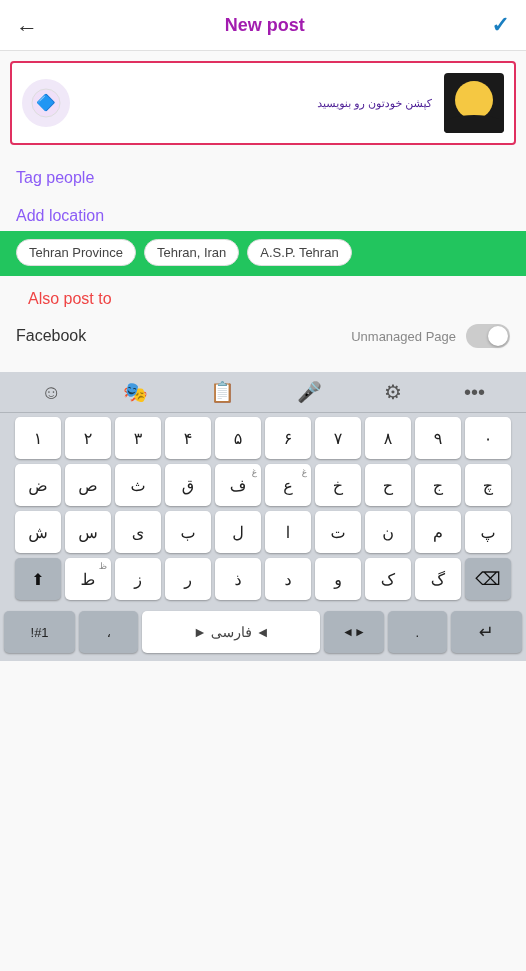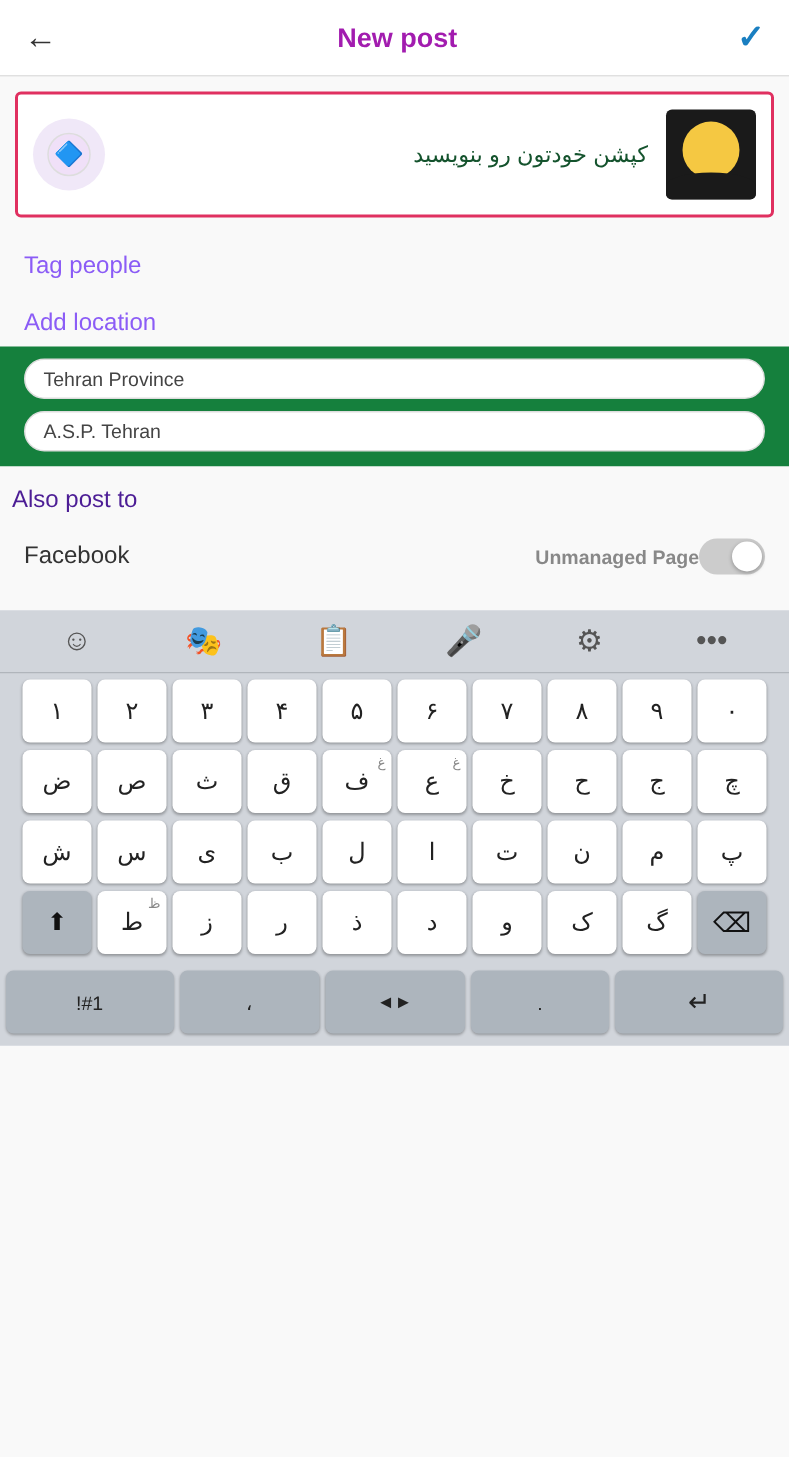--- a/index.html
+++ b/index.html
@@ -54,22 +54,22 @@
       background: #f0e8f8;
       display: flex;
       align-items: center;
       justify-content: center;
       flex-shrink: 0;
       font-size: 22px;
     }
     .post-caption {
       flex: 1;
       direction: rtl;
-      font-size: 15px;
-      color: #14532d;
+      font-size: 11px;
+      color: #4c1d95;
       padding: 0 12px;
       font-family: 'Tahoma', sans-serif;
     }
     .post-image {
       width: 60px;
       height: 60px;
       background: #1a1a1a;
       border-radius: 4px;
       flex-shrink: 0;
       display: flex;
@@ -102,62 +102,61 @@
       padding: 14px 16px 6px 16px;
       font-size: 16px;
       color: #8b5cf6;
       font-weight: 400;
       background: #f9f9f9;
     }
 
     
     .location-tags {
       display: flex;
-      flex-direction: column;
+      flex-direction: row;
       gap: 8px;
       padding: 8px 16px 10px 16px;
       overflow-x: auto;
       scrollbar-width: none;
-      background: #15803d;
+      background: #22c55e;
     }
     .location-tags::-webkit-scrollbar { display: none; }
     .location-tag {
       background: #fff;
       border: 1px solid #ddd;
       border-radius: 16px;
       padding: 5px 12px;
       font-size: 13px;
       color: #444;
       white-space: nowrap;
       cursor: pointer;
     }
 
     
     .also-post-section {
-      padding: 14px 16px 6px 8px;
+      padding: 14px 16px 6px 28px;
       font-size: 16px;
-      color: #4c1d95;
+      color: #ef4444;
       background: #f9f9f9;
     }
     .facebook-row {
       display: flex;
       align-items: center;
       justify-content: space-between;
       padding: 10px 16px 24px 16px;
       background: #f9f9f9;
     }
     .facebook-label {
       font-size: 16px;
       color: #333;
     }
     .unmanaged-page {
       display: flex;
       align-items: center;
-      gap: 0;
-      font-weight: bold;
+      gap: 10px;
     }
     .unmanaged-text {
       font-size: 13px;
       color: #888;
     }
     .toggle {
       width: 44px;
       height: 24px;
       background: #ccc;
       border-radius: 12px;
@@ -309,20 +308,21 @@
     <div class="post-image-moon"></div>
     <div class="post-image-silhouette"></div>
   </div>
 </div>
 
 <div class="section-label">Tag people</div>
 
 <div class="section-label">Add location</div>
 <div class="location-tags">
   <div class="location-tag">Tehran Province</div>
+  <div class="location-tag">Tehran, Iran</div>
   <div class="location-tag">A.S.P. Tehran</div>
 </div>
 
 <div class="also-post-section">Also post to</div>
 <div class="facebook-row">
   <span class="facebook-label">Facebook</span>
   <div class="unmanaged-page">
     <span class="unmanaged-text">Unmanaged Page</span>
     <div class="toggle">
       <div class="toggle-knob"></div>
@@ -391,18 +391,19 @@
       <div class="key">و</div>
       <div class="key">ک</div>
       <div class="key">گ</div>
       <div class="key key-dark key-backspace">⌫</div>
     </div>
   </div>
 
   <div class="keyboard-bottom">
     <div class="key-special key-special-sm">!#1</div>
     <div class="key-special key-special-md">،</div>
+    <div class="key-space">◄ فارسی ►</div>
     <div class="key-special key-special-md" style="font-size:12px;">◄►</div>
     <div class="key-special key-special-md">.</div>
     <div class="key-return">↵</div>
   </div>
 
 </div>
 
 </body></html>

